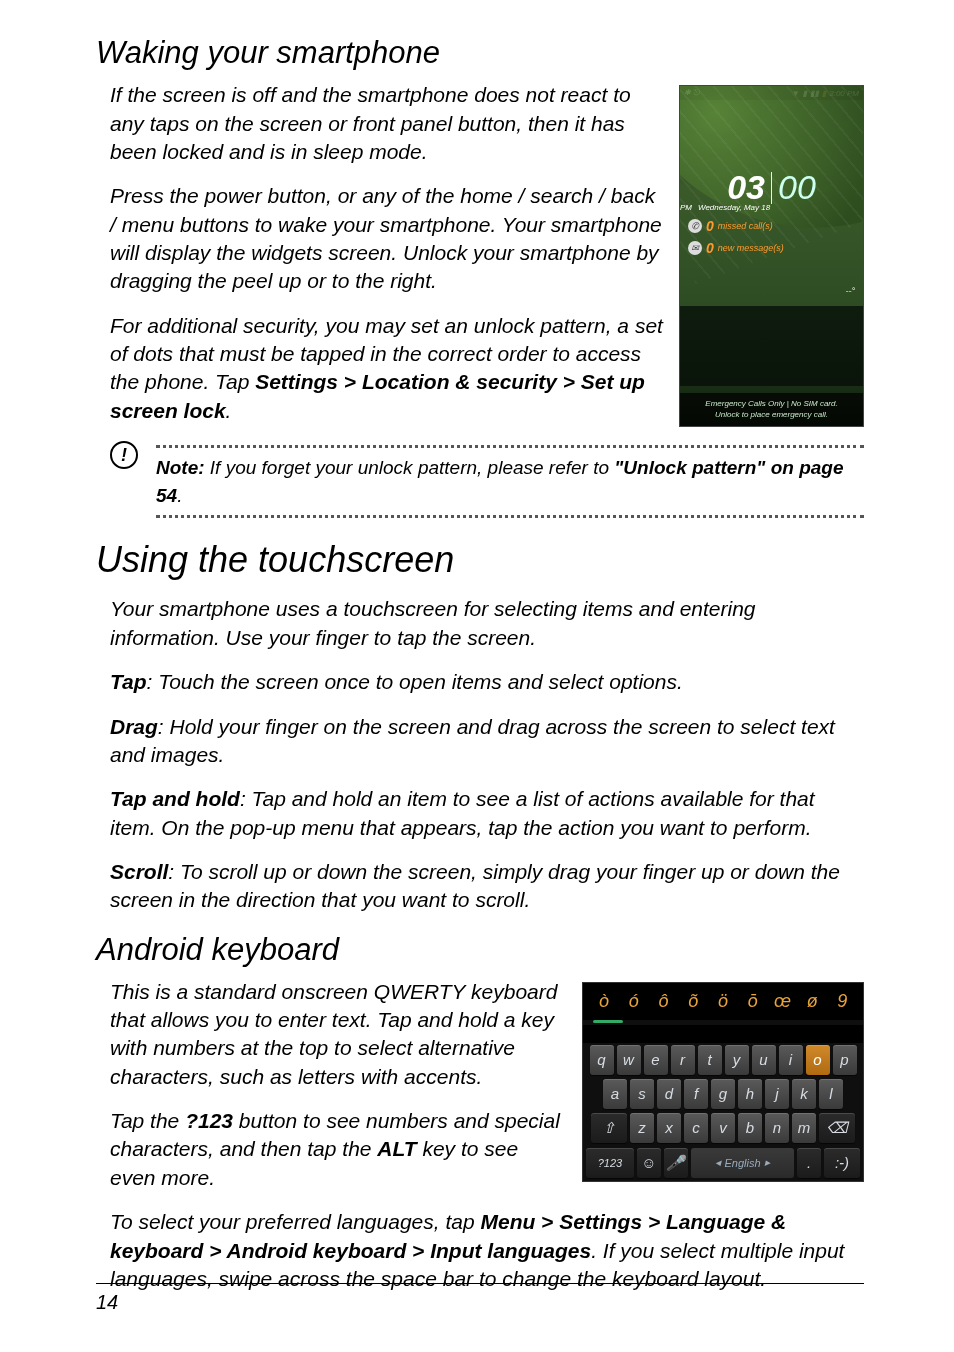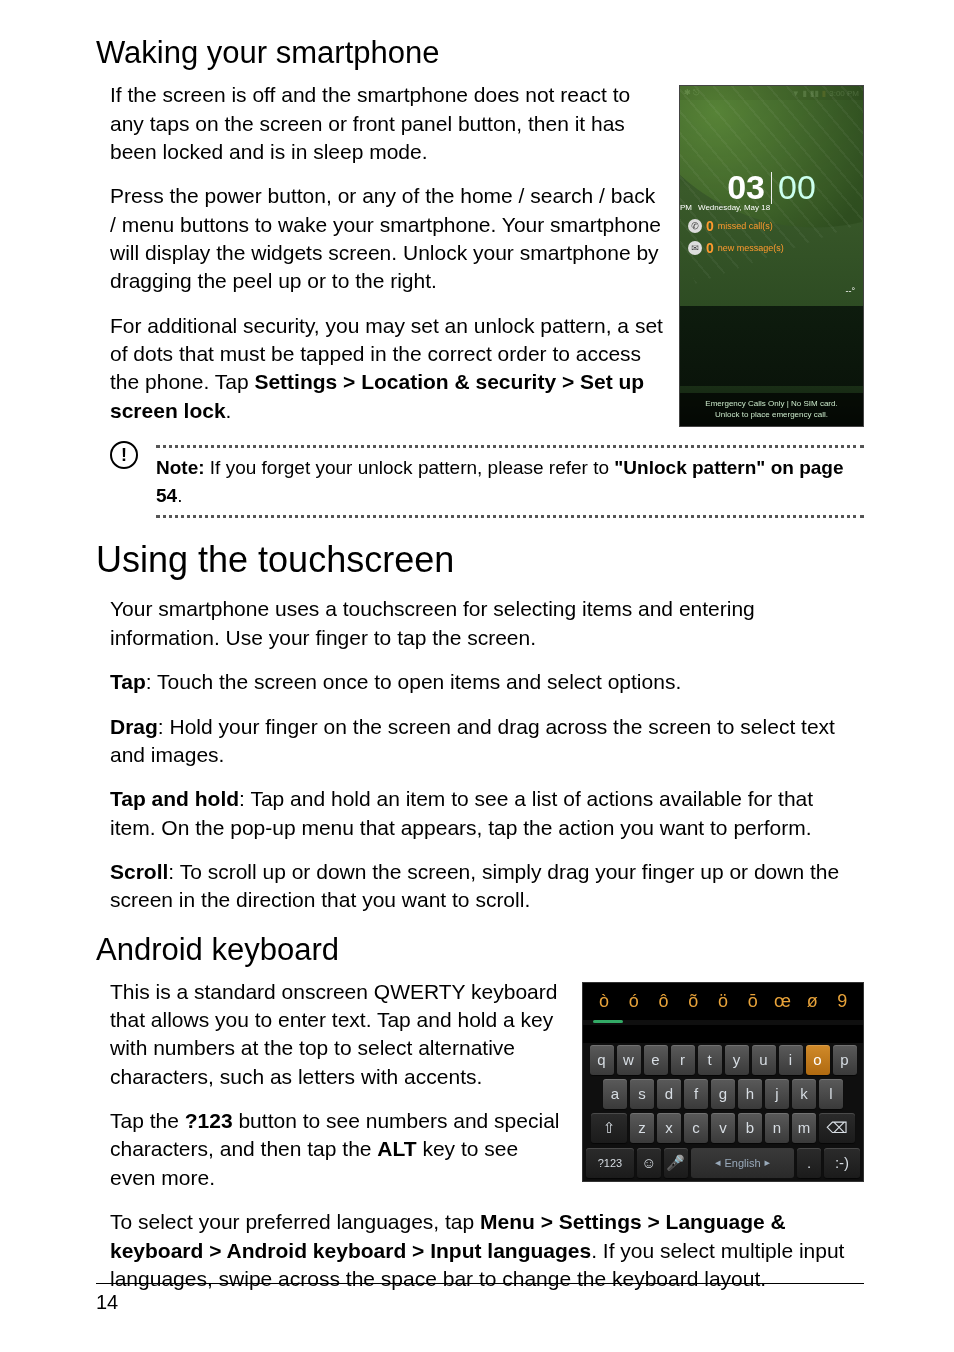--- a/index.html
+++ b/index.html
@@ -8,20 +8,21 @@
     background: #fff;
     font-family: "Segoe UI", "Helvetica Neue", Arial, sans-serif;
     color: #000;
   }
   .page {
     width: 954px;
     height: 1352px;
     position: relative;
     box-sizing: border-box;
     padding: 34px 90px 0 96px;
+    font-style: italic;
   }
   h2.sub {
     font-size: 31px;
     font-weight: 400;
     margin: 0 0 10px 0;
     line-height: 1.2;
   }
   h1.main {
     font-size: 36px;
     font-weight: 400;

